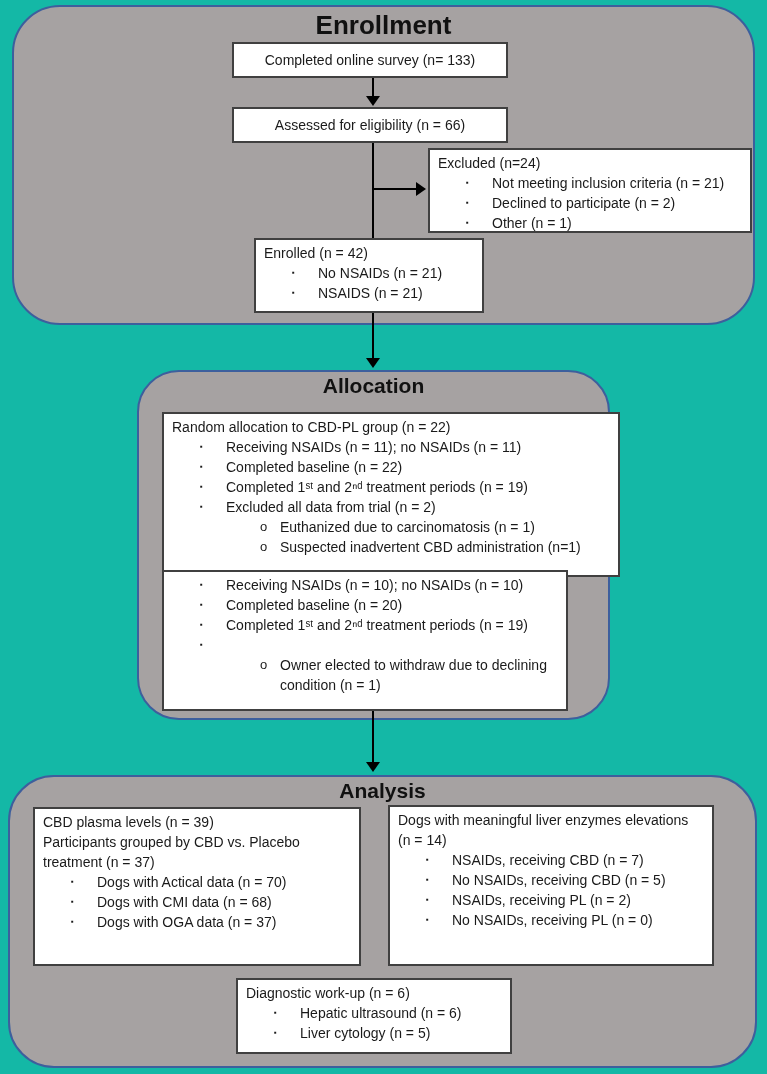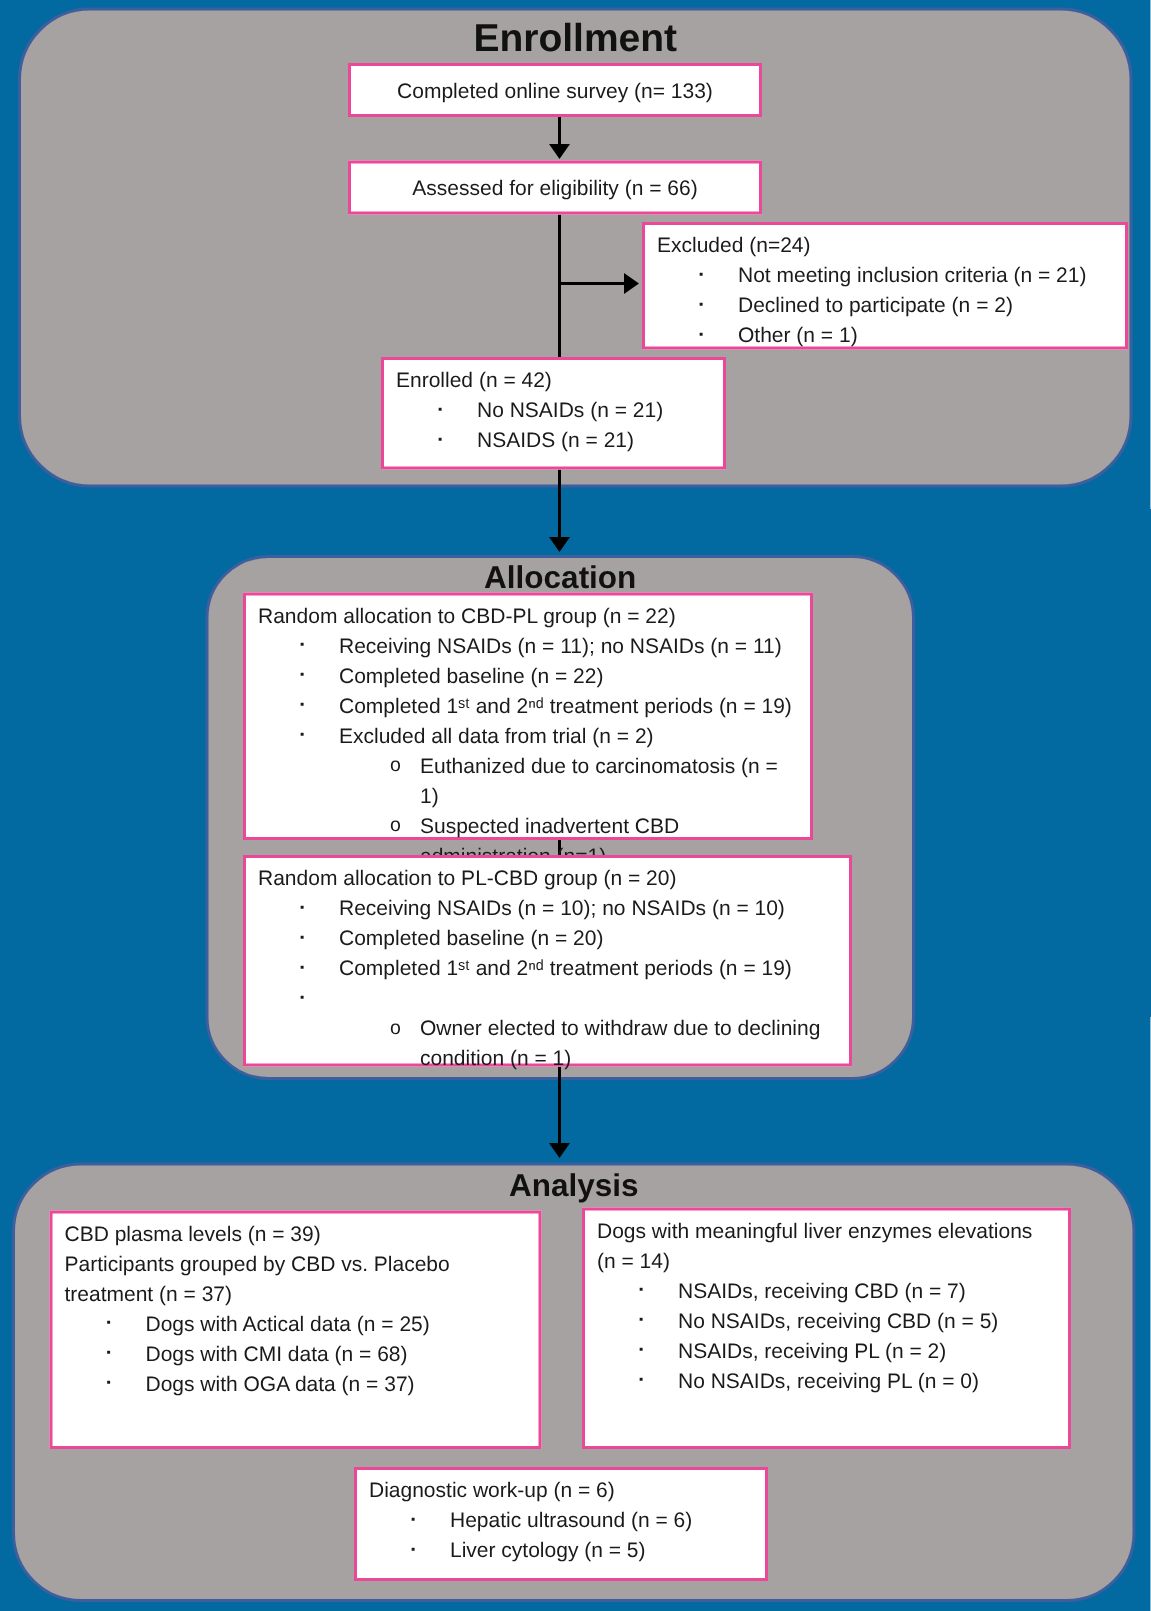--- a/index.html
+++ b/index.html
@@ -1,47 +1,47 @@
 <!DOCTYPE html>
 <html><head>
 <meta charset="utf-8">
 <style>
   html,body { margin:0; padding:0; background:#fff; }
   #page {
-    position:relative; width:767px; height:1074px; background:#0369a1;
+    position:relative; width:767px; height:1074px; background:#14b8a6;
     font-family:"Liberation Sans","DejaVu Sans",sans-serif; color:#1a1a1a;
     overflow:hidden;
   }
   .container {
     position:absolute; background:#a6a2a2; border:2px solid #3d5f9d;
     box-sizing:border-box;
   }
   #c-enroll   { left:12px;  top:5px;   width:743px; height:320px; border-radius:48px; }
   #c-alloc    { left:137px; top:370px; width:473px; height:350px; border-radius:42px; }
   #c-analysis { left:8px;   top:775px; width:749px; height:293px; border-radius:46px; }
 
   .sec-title {
     position:absolute; left:0; right:0; text-align:center; font-weight:bold; color:#111;
   }
   #t-enroll   { top:3px; font-size:26px; }
   #t-alloc    { top:2px; font-size:21px; }
   #t-analysis { top:2px; font-size:21px; }
 
   .box {
-    position:absolute; background:#ffffff; border:2px solid #ec4899;
+    position:absolute; background:#ffffff; border:2px solid #404040;
     box-sizing:border-box; font-size:14px; line-height:20px;
   }
   .box.center { display:flex; align-items:center; justify-content:center; text-align:center; }
   .box.pad { padding:3px 8px 2px 8px; }
 
   #b-survey   { left:232px; top:42px;  width:276px; height:36px; }
   #b-assessed { left:232px; top:107px; width:276px; height:36px; }
   #b-excluded { left:428px; top:148px; width:324px; height:85px; }
   #b-enrolled { left:254px; top:238px; width:230px; height:75px; }
-  #b-cbdpl    { left:162px; top:395px; width:380px; height:165px; }
+  #b-cbdpl    { left:162px; top:412px; width:458px; height:165px; }
   #b-plcbd    { left:162px; top:570px; width:406px; height:141px; }
   #b-plasma   { left:33px;  top:807px; width:328px; height:159px; }
   #b-liver    { left:388px; top:805px; width:326px; height:161px; }
   #b-diag     { left:236px; top:978px; width:276px; height:76px; }
 
   .bt { }
   .ln { }
   .b1 { display:flex; padding-left:28px; }
   .b1 .g { flex:none; width:26px; font-size:8px; }
   .b2 { display:flex; padding-left:88px; }
@@ -155,21 +155,20 @@
       <span class="g2">o</span>
       <span class="t">Euthanized due to carcinomatosis (n = 1)</span>
     </div>
     <div class="b2">
       <span class="g2">o</span>
       <span class="t">Suspected inadvertent CBD administration (n=1)</span>
     </div>
   </div>
 
   <div class="box pad" id="b-plcbd">
-    <div class="bt">Random allocation to PL-CBD group (n = 20)</div>
     <div class="b1">
       <span class="g">▪</span>
       <span class="t">Receiving NSAIDs (n = 10); no NSAIDs (n = 10)</span>
     </div>
     <div class="b1">
       <span class="g">▪</span>
       <span class="t">Completed baseline (n = 20)</span>
     </div>
     <div class="b1">
       <span class="g">▪</span>
@@ -182,21 +181,21 @@
       <span class="g2">o</span>
       <span class="t">Owner elected to withdraw due to declining condition (n = 1)</span>
     </div>
   </div>
 
   <div class="box pad" id="b-plasma">
     <div class="ln">CBD plasma levels (n = 39)</div>
     <div class="ln">Participants grouped by CBD vs. Placebo treatment (n = 37)</div>
     <div class="b1">
       <span class="g">▪</span>
-      <span class="t">Dogs with Actical data (n = 25)</span>
+      <span class="t">Dogs with Actical data (n = 70)</span>
     </div>
     <div class="b1">
       <span class="g">▪</span>
       <span class="t">Dogs with CMI data (n = 68)</span>
     </div>
     <div class="b1">
       <span class="g">▪</span>
       <span class="t">Dogs with OGA data (n = 37)</span>
     </div>
   </div>

